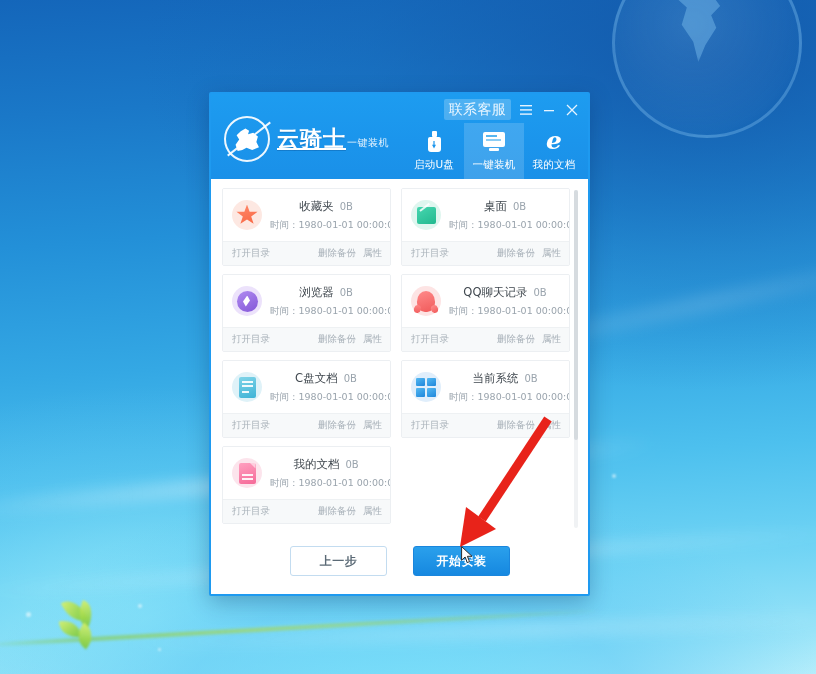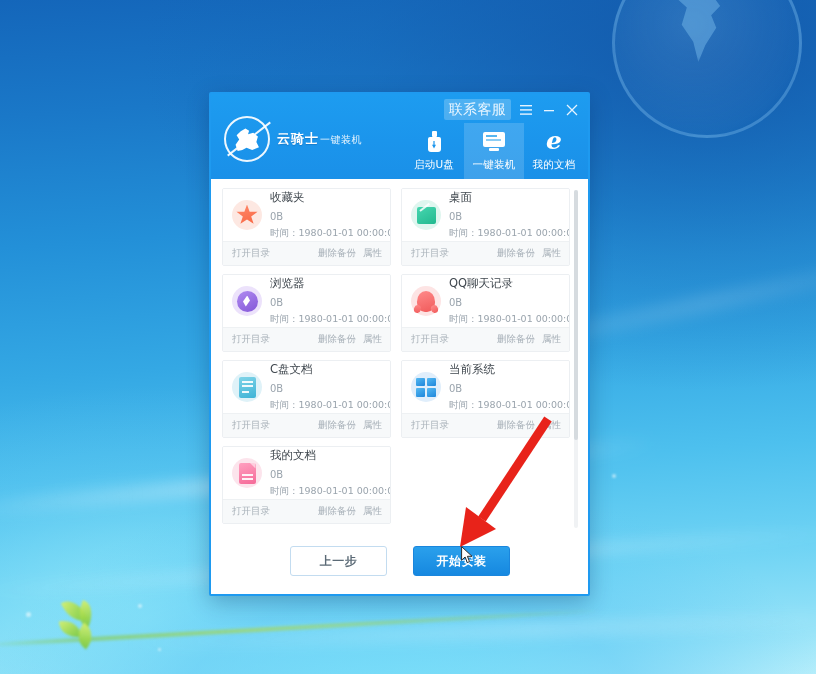--- a/index.html
+++ b/index.html
@@ -156,24 +156,25 @@
   .brand-mark .knight {
     width: 26px; height: 24px;
     background: #ffffff;
     clip-path: polygon(14% 100%, 6% 74%, 20% 52%, 10% 34%, 26% 18%, 44% 6%, 58% 16%, 54% 30%, 74% 24%, 92% 40%, 86% 62%, 96% 84%, 70% 96%, 48% 86%, 32% 96%);
   }
   .brand-text {
     display: flex; align-items: baseline; gap: 1px;
   }
   .brand-main {
     color: #ffffff;
-    font-size: 13px;
+    font-size: 22px;
     font-weight: bold;
     letter-spacing: 1px;
     text-shadow: 0 1px 1px rgba(0,50,110,0.25);
+    text-decoration: underline;
   }
   .brand-sub {
     color: rgba(255,255,255,0.88);
     font-size: 10px;
     letter-spacing: .5px;
   }
 
   .nav {
     position: absolute;
     right: 4px; bottom: 0;
@@ -285,21 +286,21 @@
     background: #ffffff;
   }
   .card-icon {
     width: 30px; height: 30px;
     border-radius: 50%;
     flex: 0 0 auto;
     display: flex; align-items: center; justify-content: center;
     position: relative;
   }
   .card-info { flex: 1 1 auto; min-width: 0; }
-  .card-row1 { display: flex; align-items: baseline; justify-content: center; gap: 6px; flex-direction: column; }
+  .card-row1 { display: flex; align-items: baseline; justify-content: center; gap: 6px; }
   .card-title { font-size: 11.5px; color: #40484f; white-space: nowrap; overflow: hidden; text-overflow: ellipsis; }
   .card-size { font-size: 10px; color: #9aa4ad; flex: 0 0 auto; }
   .card-time { font-size: 9.5px; color: #9aa4ad; margin-top: 5px; white-space: nowrap; }
   .card-actions {
     flex: 0 0 auto;
     height: 24px;
     display: flex;
     align-items: center;
     justify-content: space-between;
     padding: 0 8px 0 9px;

